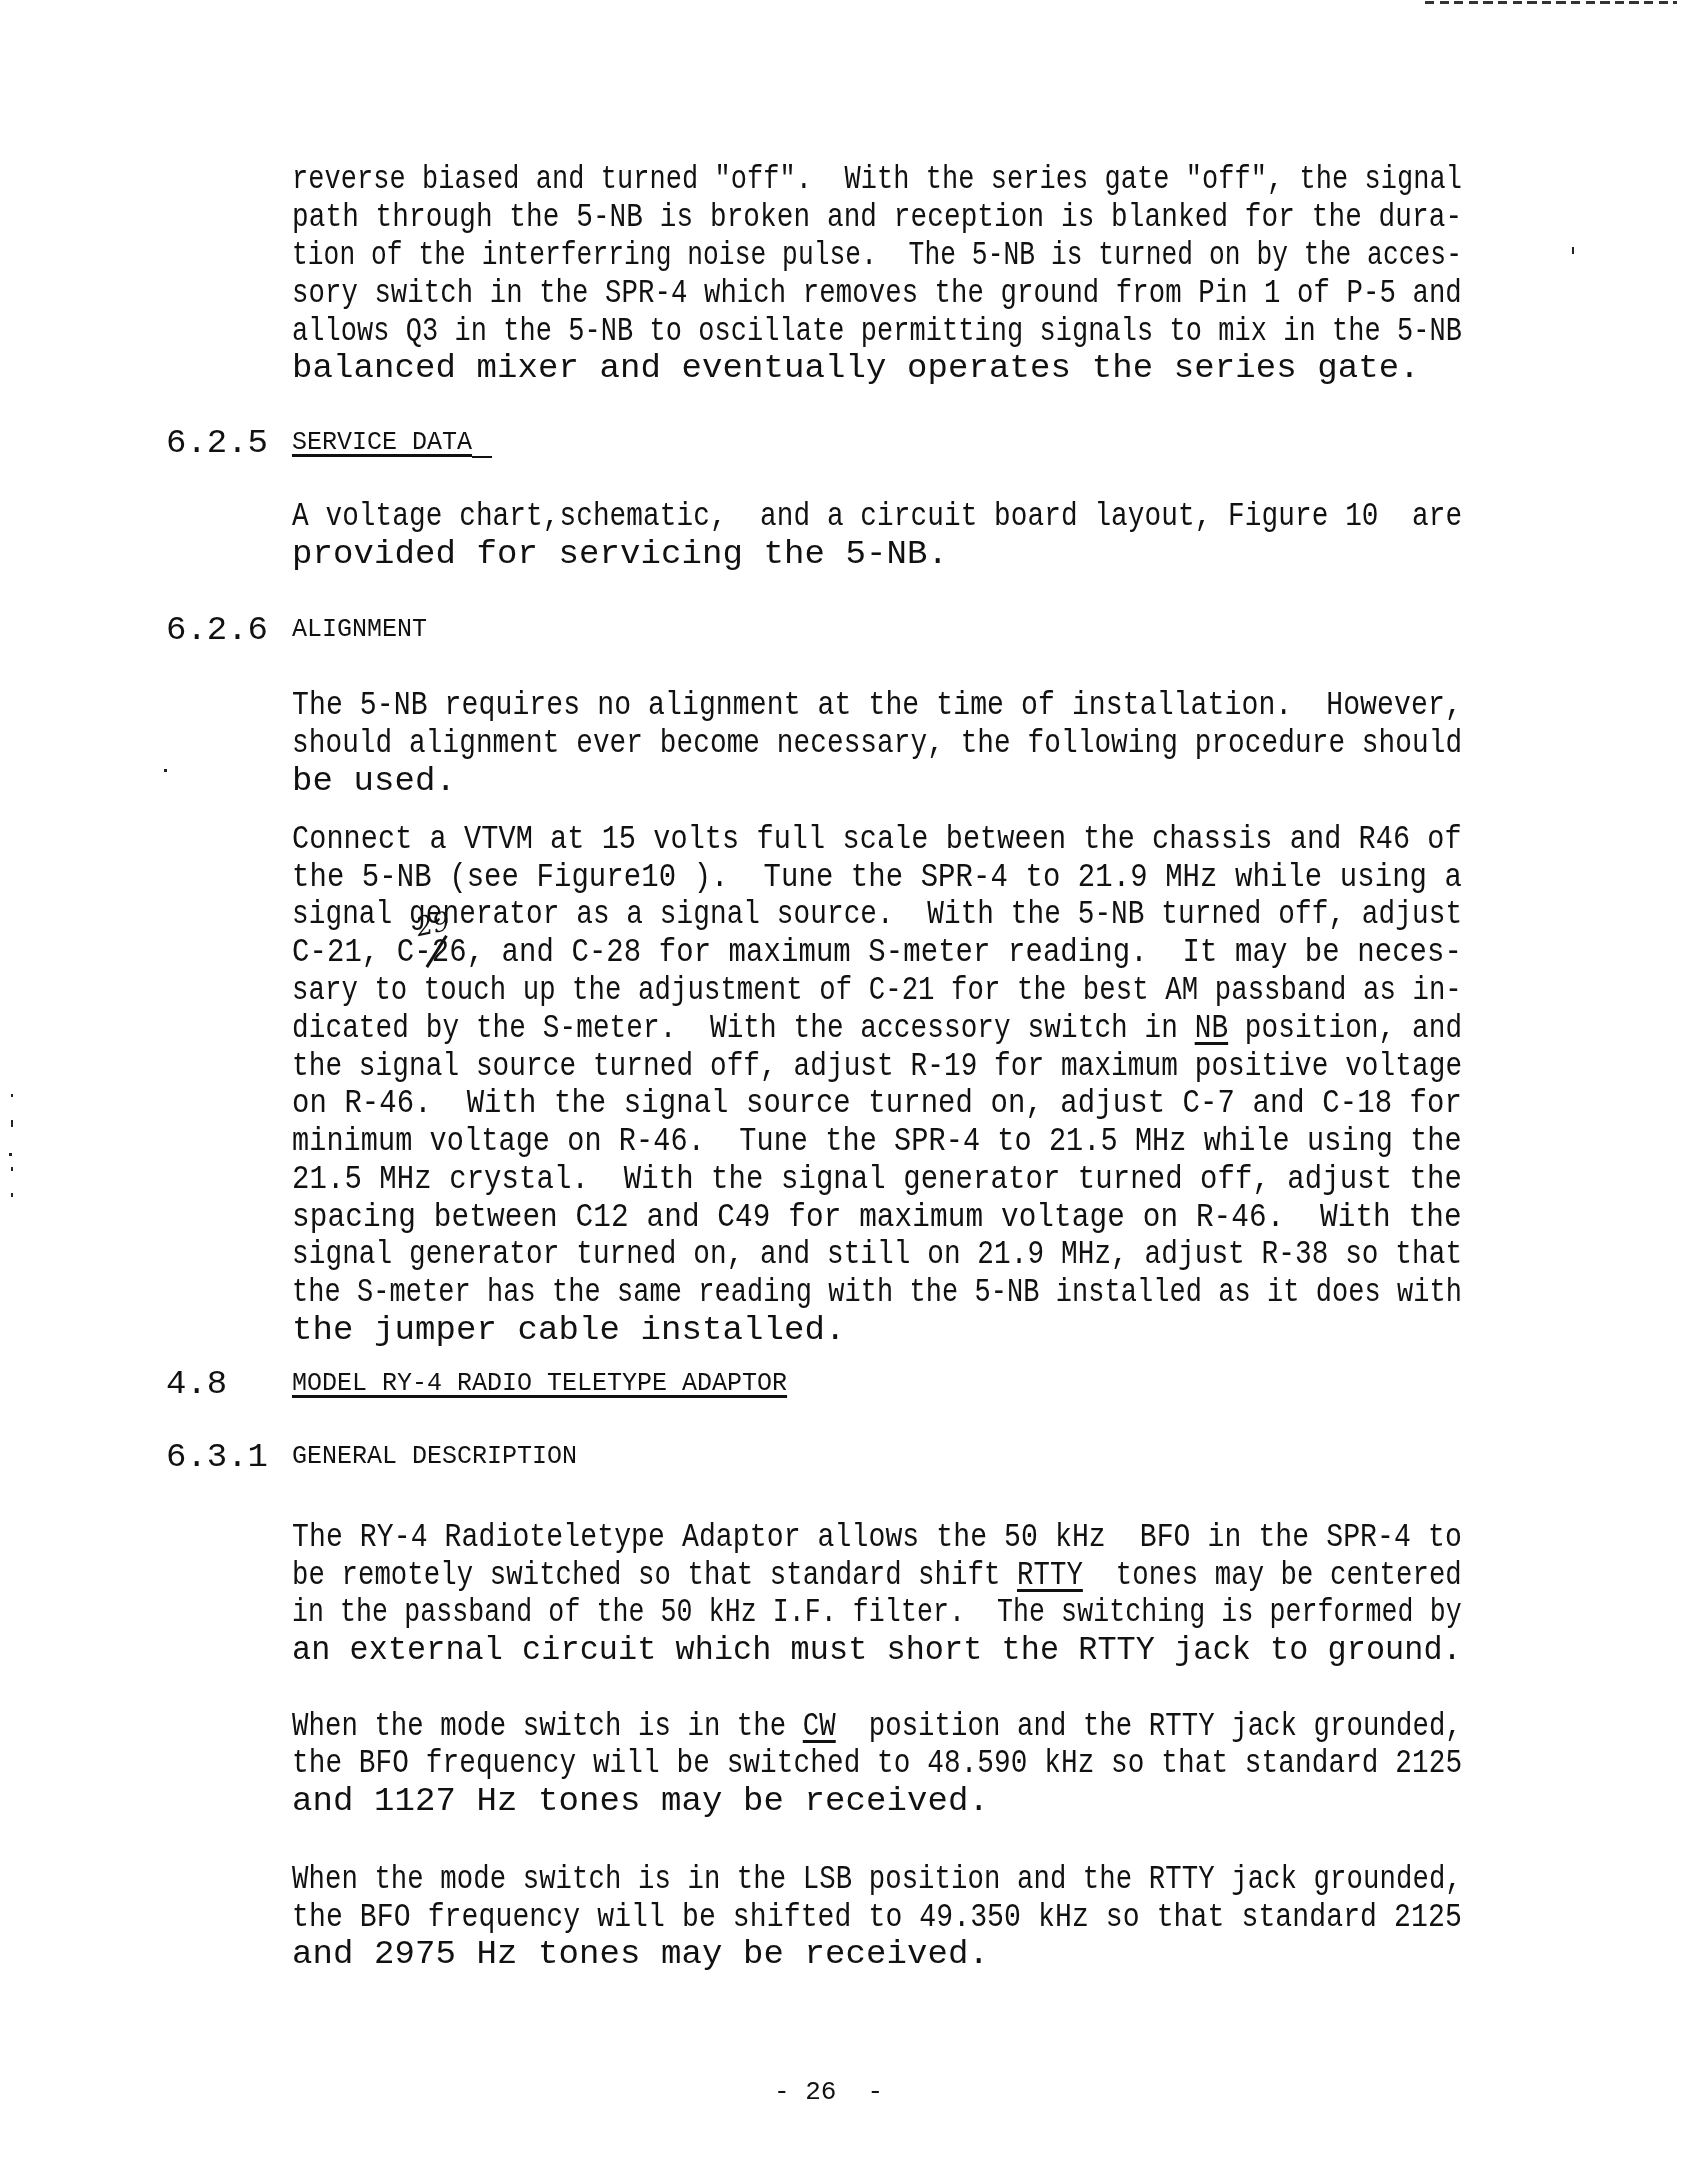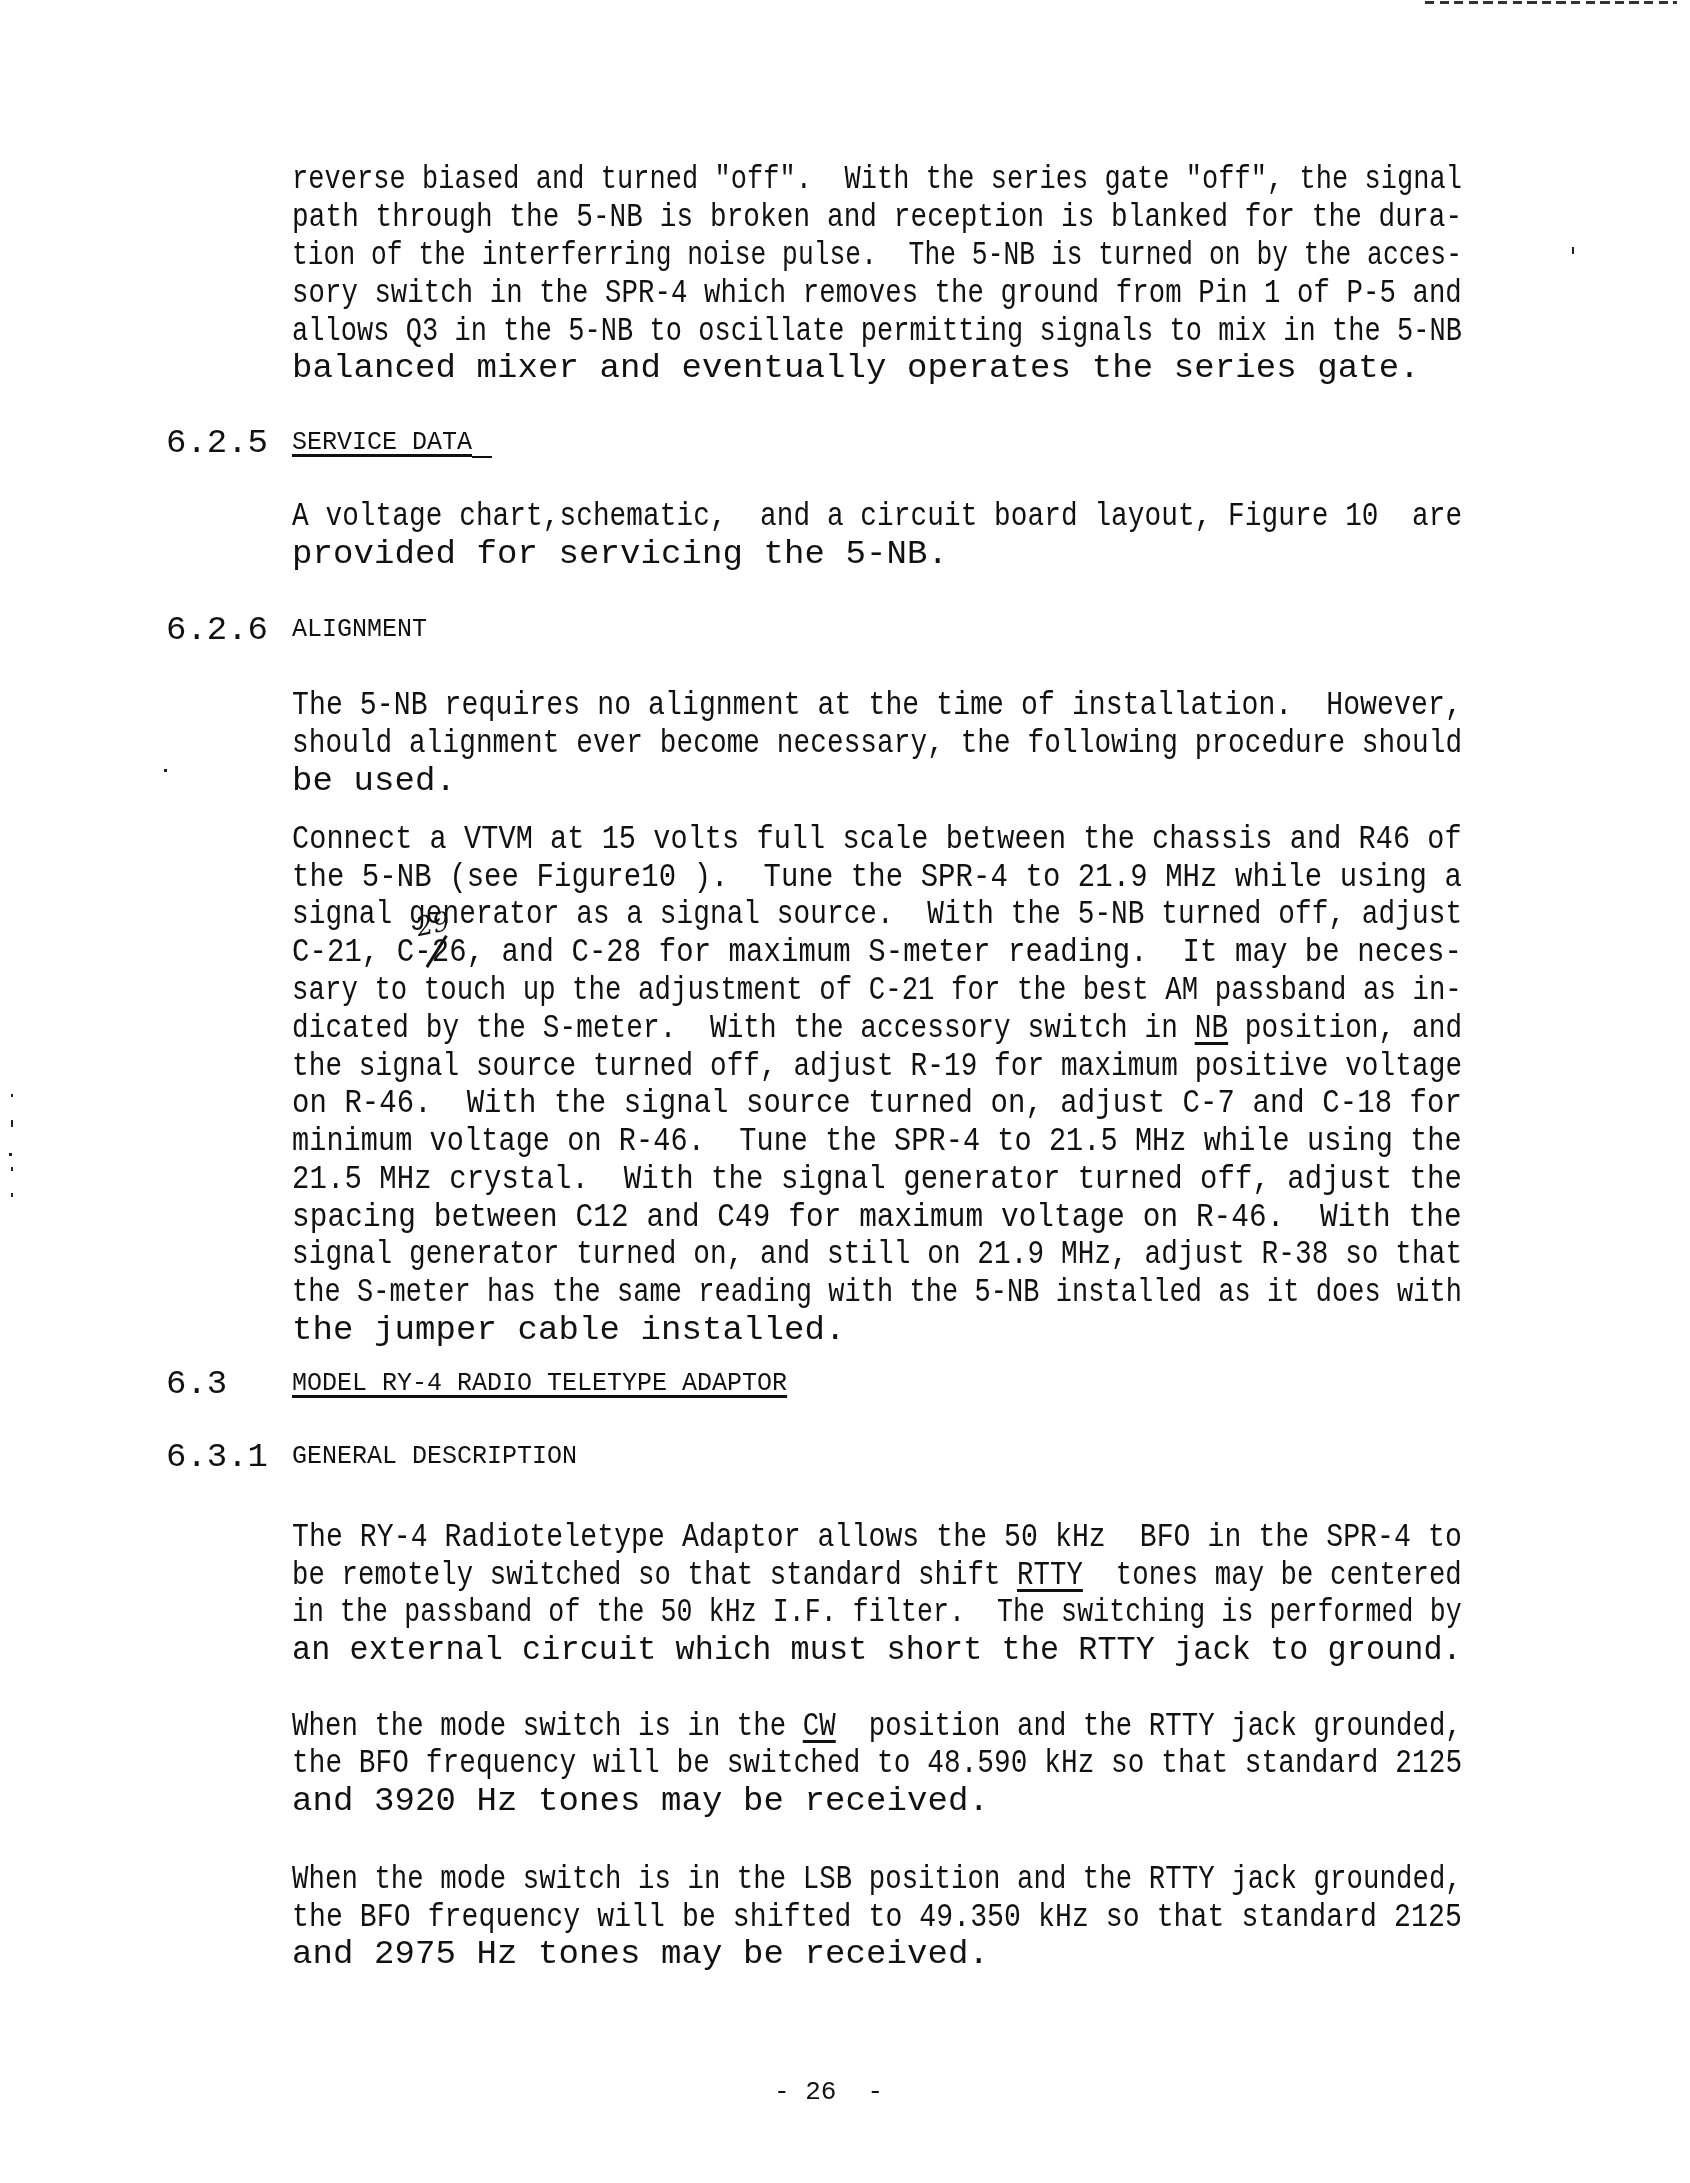--- a/index.html
+++ b/index.html
@@ -100,40 +100,40 @@
     <div class="line" style="top: 1198px; transform-origin: left top; transform: scaleX(0.8644);">spacing between C12 and C49 for maximum voltage on R-46.  With the</div>
     <div class="line" style="top: 1235px; transform-origin: left top; transform: scaleX(0.8153);">signal generator turned on, and still on 21.9 MHz, adjust R-38 so that</div>
     <div class="line" style="top: 1273px; transform-origin: left top; transform: scaleX(0.7926);">the S-meter has the same reading with the 5-NB installed as it does with</div>
     <div class="line" style="top:1311px">the jumper cable installed.</div>
 
     <div class="strike" style="left:418px;top:950px;"></div>
     <div class="hand" style="left:416px;top:908px;">29</div>
   </div>
 
   <div>
-    <span class="secnum" style="top:1365px">6.3</span>
+    <span class="secnum" style="top:1365px">4.8</span>
     <span class="sectitle" style="top:1365px"><span class="ul">MODEL RY-4 RADIO TELETYPE ADAPTOR</span></span>
   </div>
 
   <div>
     <span class="secnum" style="top:1438px">6.3.1</span>
     <span class="sectitle" style="top:1438px">GENERAL DESCRIPTION</span>
   </div>
 
   <div>
     <div class="line" style="top: 1518px; transform-origin: left top; transform: scaleX(0.8269);">The RY-4 Radioteletype Adaptor allows the 50 kHz  BFO in the SPR-4 to</div>
     <div class="line" style="top: 1556px; transform-origin: left top; transform: scaleX(0.8036);"><span>be remotely switched so that standard shift </span><span class="ul">RTTY</span><span>  tones may be centered</span></div>
     <div class="line" style="top: 1593px; transform-origin: left top; transform: scaleX(0.7815);">in the passband of the 50 kHz I.F. filter.  The switching is performed by</div>
     <div class="line" style="top: 1631px; transform-origin: left top; transform: scaleX(0.9353);">an external circuit which must short the RTTY jack to ground.</div>
   </div>
 
   <div>
     <div class="line" style="top: 1707px; transform-origin: left top; transform: scaleX(0.8036);"><span>When the mode switch is in the </span><span class="ul">CW</span><span>  position and the RTTY jack grounded,</span></div>
     <div class="line" style="top: 1744px; transform-origin: left top; transform: scaleX(0.8153);">the BFO frequency will be switched to 48.590 kHz so that standard 2125</div>
-    <div class="line" style="top:1782px">and 3920 Hz tones may be received.</div>
+    <div class="line" style="top:1782px">and 1127 Hz tones may be received.</div>
   </div>
 
   <div>
     <div class="line" style="top: 1860px; transform-origin: left top; transform: scaleX(0.8036);">When the mode switch is in the LSB position and the RTTY jack grounded,</div>
     <div class="line" style="top: 1898px; transform-origin: left top; transform: scaleX(0.8269);">the BFO frequency will be shifted to 49.350 kHz so that standard 2125</div>
     <div class="line" style="top:1935px">and 2975 Hz tones may be received.</div>
   </div>
 
   <div class="pagenum">- 26  -</div>
 </div>

